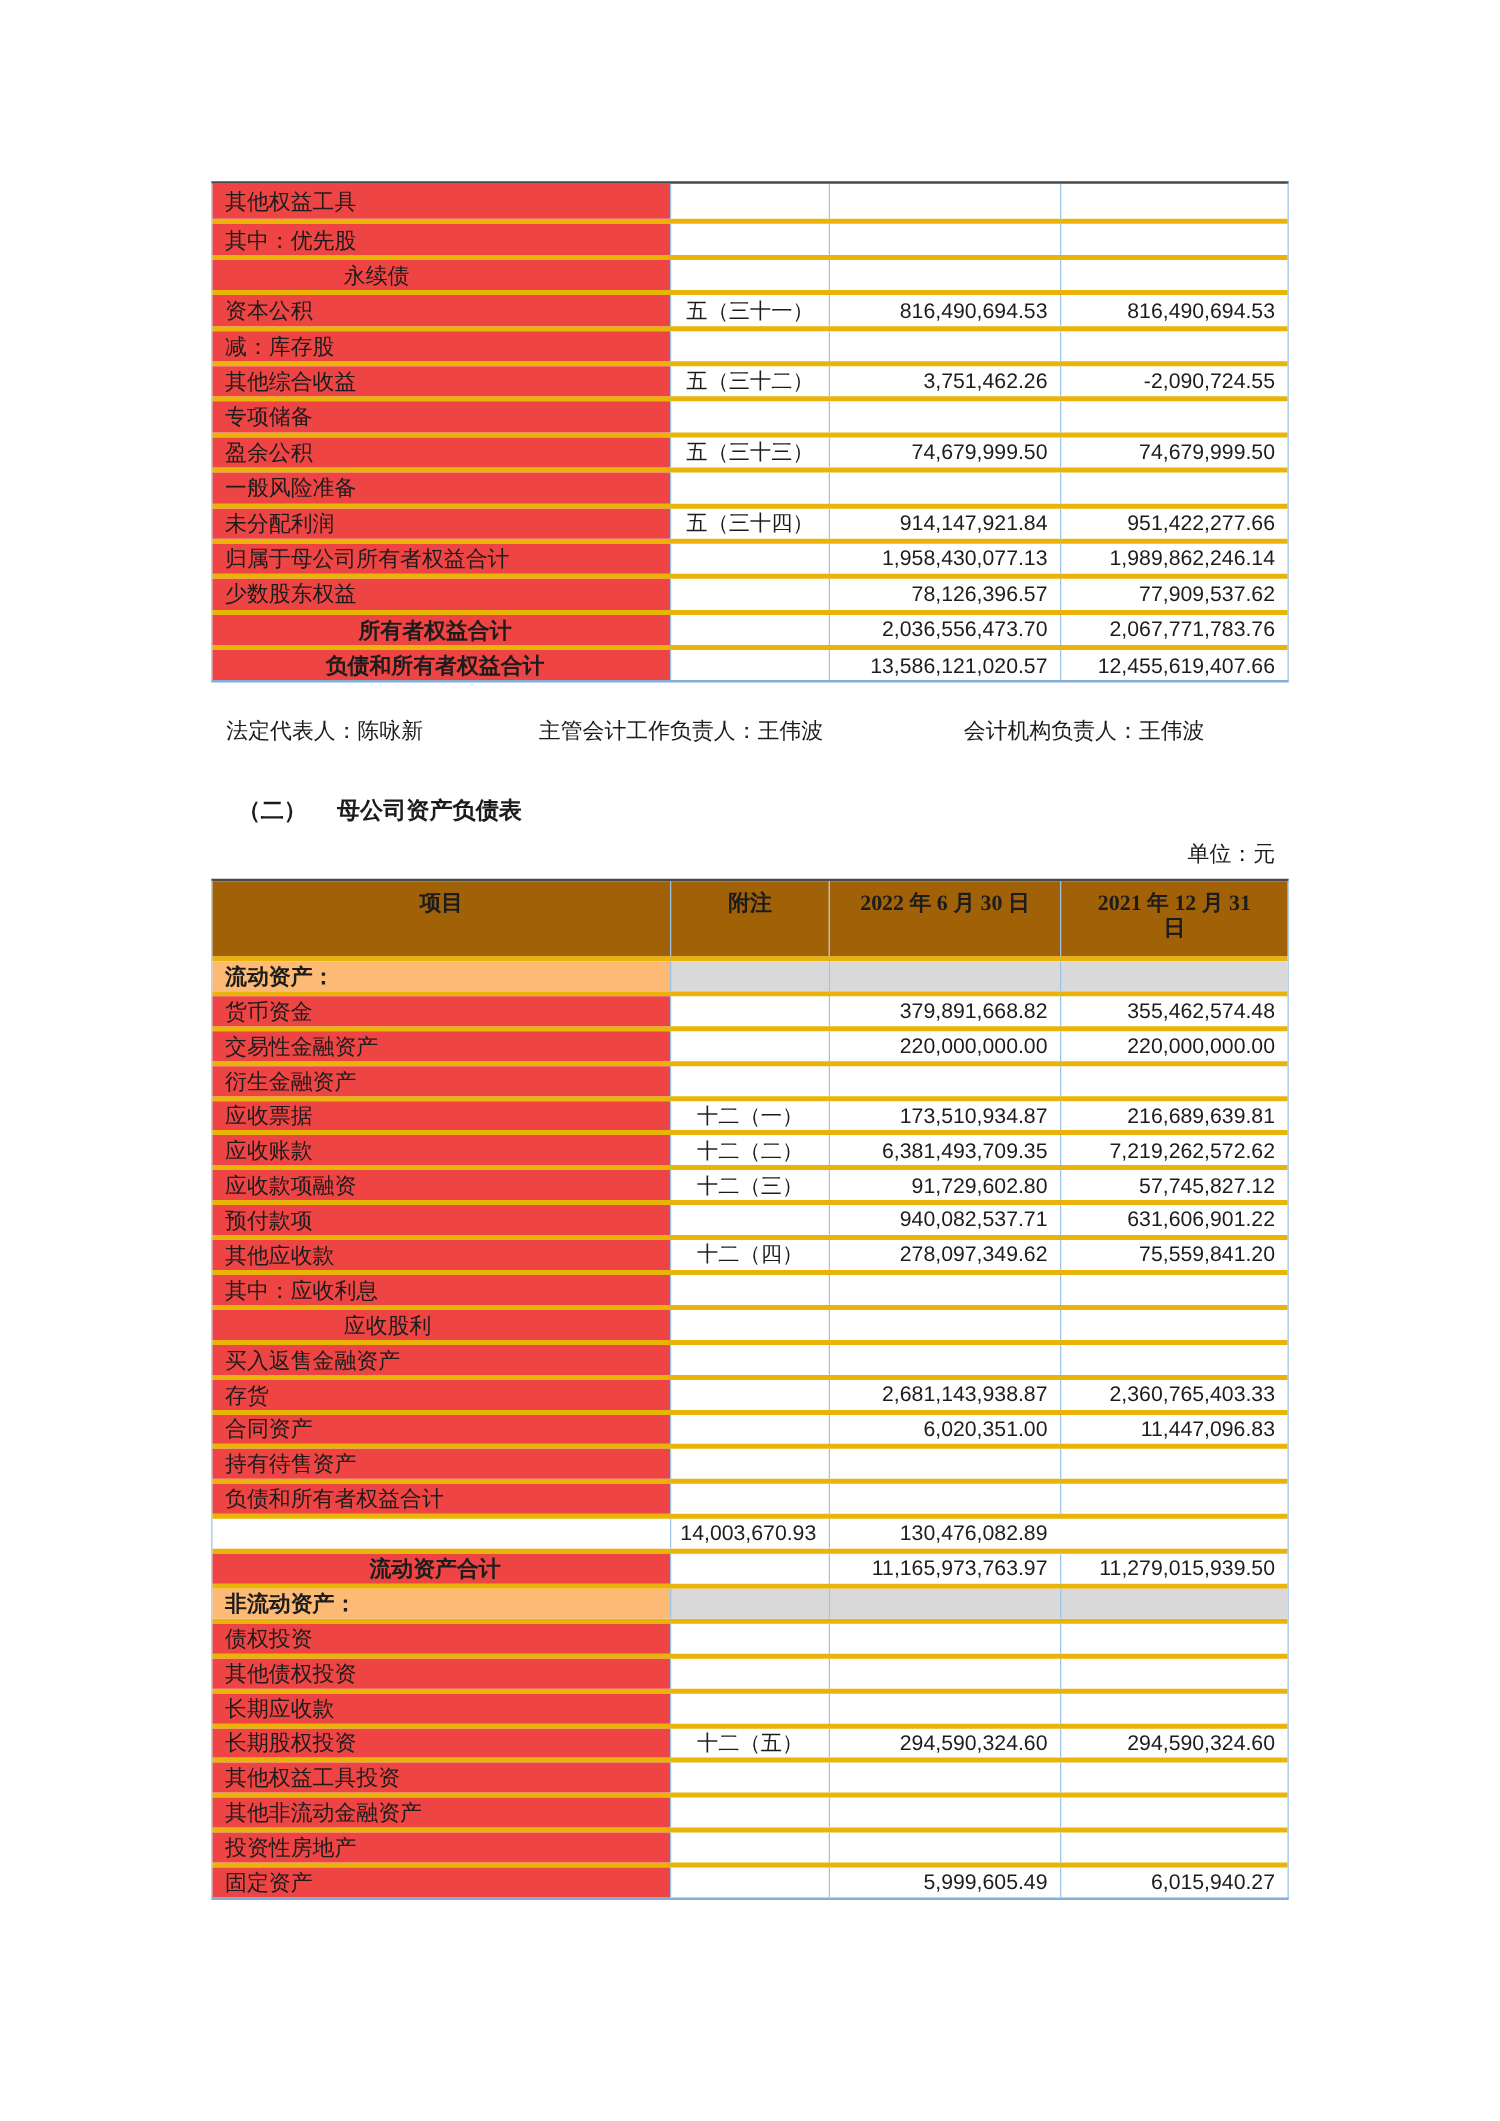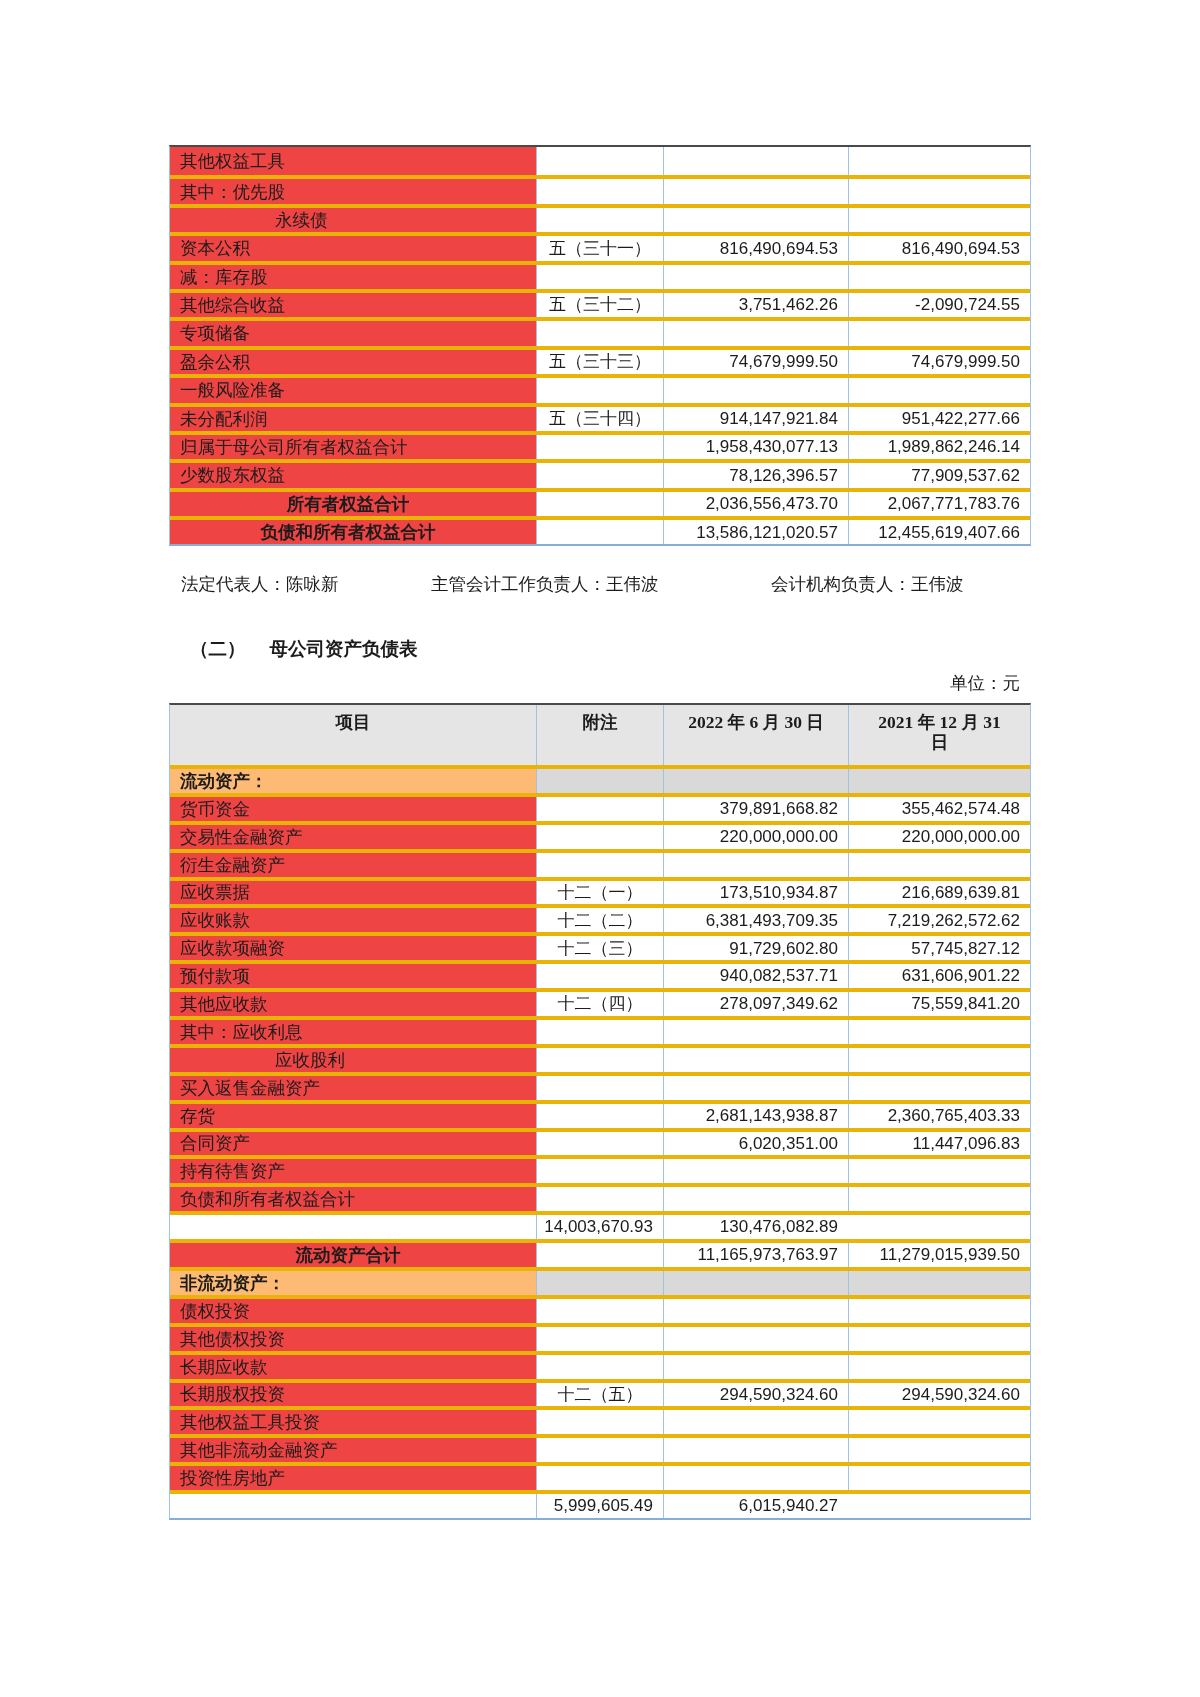--- a/index.html
+++ b/index.html
@@ -58,21 +58,21 @@
     justify-content:flex-end;
   }
   .row.total .lbl{
     font-weight:700;
     justify-content:center;
     padding-left:0;
   }
   .row.section .cell{background:#d9d9d9;}
   .row.section .lbl{font-weight:700;background:#fdba74;}
   .row.hdr .cell{
-    background:#e5e5e5;
+    background:#a16207;
     font-family:"Liberation Serif","DejaVu Serif",serif;
     font-weight:700;
     font-size:17.5px;
     justify-content:center;
     align-items:flex-start;
     padding-top:7px;
     text-align:center;
     white-space:pre-line;
   }
   
@@ -360,19 +360,20 @@
         <div class="cell num"></div>
         <div class="cell num"></div>
       </div>
       <div class="row normal">
         <div class="cell lbl">投资性房地产</div>
         <div class="cell note"></div>
         <div class="cell num"></div>
         <div class="cell num"></div>
       </div>
       <div class="row normal">
+        <div class="cell lbl">固定资产</div>
         <div class="cell note"></div>
         <div class="cell num">5,999,605.49</div>
         <div class="cell num">6,015,940.27</div>
       </div>
     </div>
 
 </div>
 
 </body></html>

